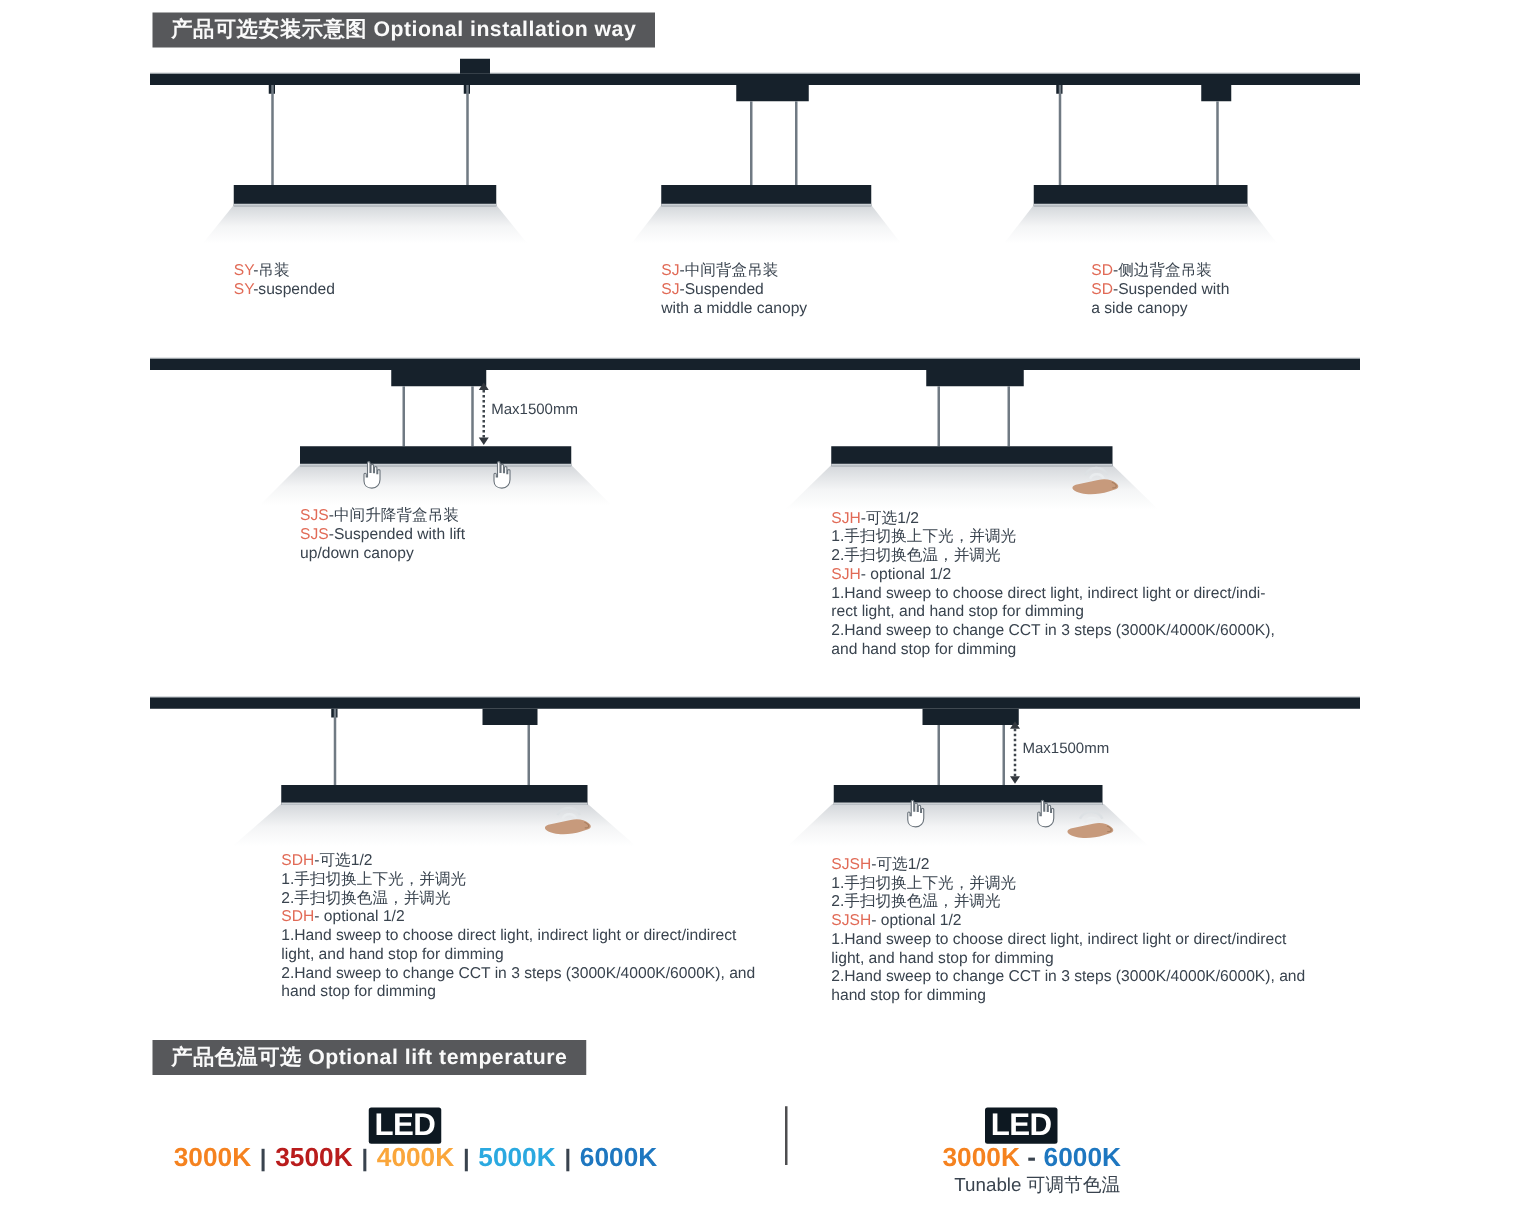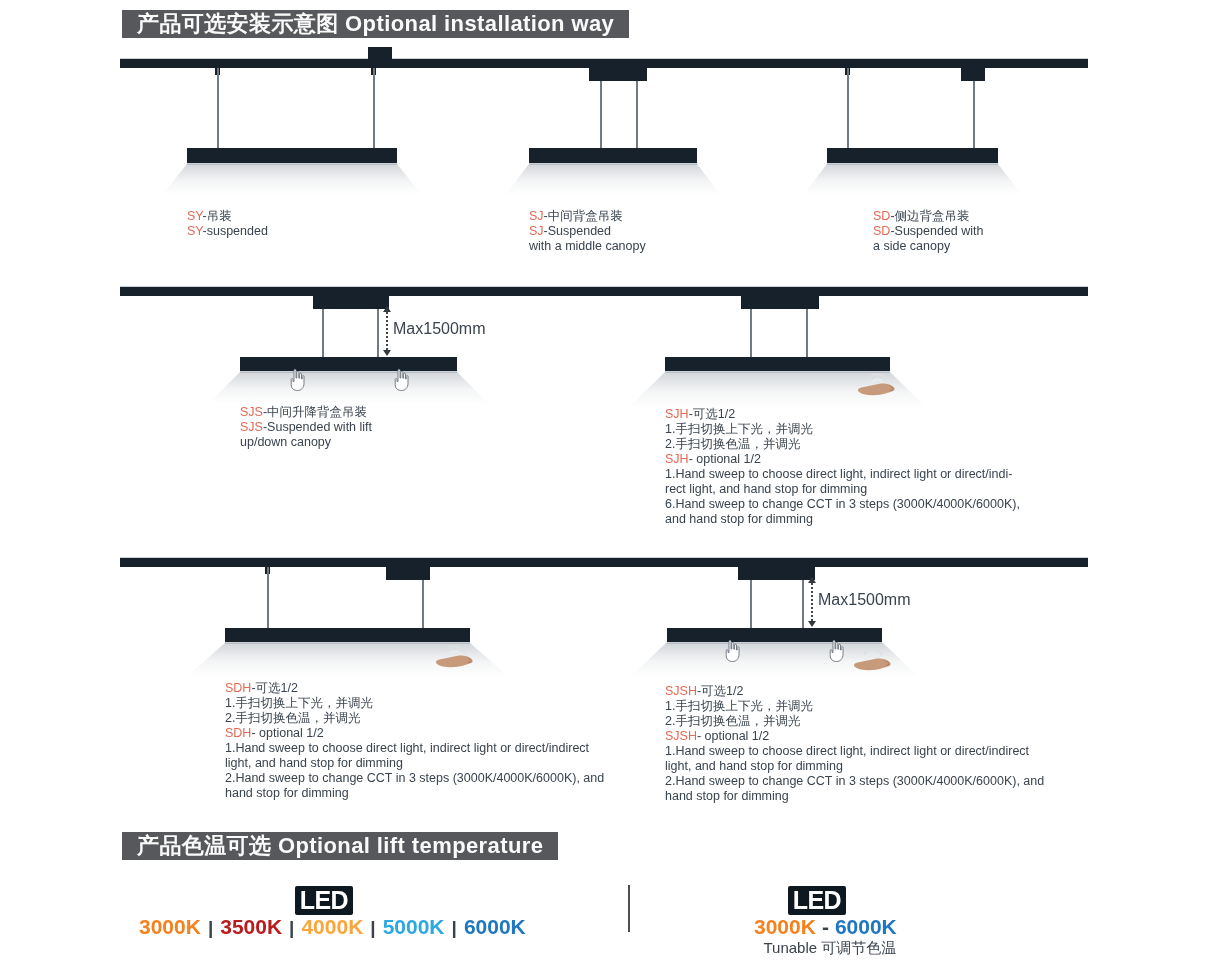--- a/index.html
+++ b/index.html
@@ -1,33 +1,33 @@
 <!DOCTYPE html>
 <html><head>
 <meta charset="utf-8">
 <style>
   html,body{margin:0;padding:0;background:#ffffff;}
   body{font-family:"Liberation Sans","DejaVu Sans",sans-serif;}
   .canvas{position:relative;width:1214px;height:966px;background:#ffffff;overflow:hidden;}
 
   .hdr{position:absolute;height:28px;line-height:28px;background:#57585B;color:#FAFAFA;
-       font-size:22px;font-weight:600;letter-spacing:.4px;padding:0 15px;white-space:nowrap;}
+       font-size:17px;font-weight:600;letter-spacing:.4px;padding:0 15px;white-space:nowrap;}
 
   .rail{position:absolute;height:9px;background:#16212B;box-shadow:0 -1px 0 #C9CED2;}
   .blk{position:absolute;background:#16212B;}
   .wire{position:absolute;width:2px;background:#707A83;}
   .tick{position:absolute;width:5px;height:7px;background:#16212B;}
   .fixture{position:absolute;background:#16212B;border-bottom:2px solid #CBD0D4;}
   .beam{position:absolute;background:linear-gradient(180deg,rgba(163,170,178,.48) 0%,rgba(200,205,210,.20) 55%,rgba(255,255,255,0) 100%);}
 
   .dash{position:absolute;width:0;border-left:2px dotted #3F464D;}
   .arrow{position:absolute;width:0;height:0;border-left:4px solid transparent;border-right:4px solid transparent;}
   .arrow.up{border-bottom:6px solid #33383E;}
   .arrow.down{border-top:6px solid #33383E;}
-  .maxlbl{position:absolute;font-size:16px;color:#39434E;white-space:nowrap;}
+  .maxlbl{position:absolute;font-size:12px;color:#39434E;white-space:nowrap;}
 
   .dlabel{position:absolute;font-size:12.5px;line-height:15px;color:#39434E;white-space:nowrap;}
   .dline .code{color:#E16A56;}
 
   .hand-up,.hand-sweep{position:absolute;}
 
   .ct-row{position:absolute;display:flex;align-items:center;height:48px;flex-direction:column;}
   .led-badge{width:58px;height:48px;background:#0D1821;color:#ffffff;font-weight:bold;font-size:25px;
              display:flex;align-items:center;justify-content:center;letter-spacing:-.5px;border-radius:2px;}
   .ct-list{margin-left:17px;font-size:21px;font-weight:bold;display:flex;align-items:flex-end;white-space:nowrap;}
@@ -114,21 +114,21 @@
     <path d="M2.5 19.5 c-1.5 -2 0.5 -3.5 3 -4 l17 -3.5 c6 -1.2 11 -0.2 14.5 2.5 c2.5 2 2 4 -0.5 4.8 l-5.5 1.8 c-7 2.3 -16 2.9 -22 1.4 c-3 -0.8 -5 -1.5 -6.5 -3z" fill="#C79A7C"></path>
     <path d="M33.5 13.8 c2 0.8 3.6 2 3.5 3.2 c-0.1 1.2 -1.8 1.6 -3.2 1.2" fill="none" stroke="#A97F60" stroke-width="1"></path>
   </svg>
   <div class="dlabel" style="left:665px;top:407px;">
       <div class="dline"><span class="code">SJH</span><span>-可选1/2</span></div>
       <div class="dline"><span class="code"></span><span>1.手扫切换上下光，并调光</span></div>
       <div class="dline"><span class="code"></span><span>2.手扫切换色温，并调光</span></div>
       <div class="dline"><span class="code">SJH</span><span>- optional 1/2</span></div>
       <div class="dline"><span class="code"></span><span>1.Hand sweep to choose direct light, indirect light or direct/indi-</span></div>
       <div class="dline"><span class="code"></span><span>rect light, and hand stop for dimming</span></div>
-      <div class="dline"><span class="code"></span><span>6.Hand sweep to change CCT in 3 steps (3000K/4000K/6000K),</span></div>
+      <div class="dline"><span class="code"></span><span>2.Hand sweep to change CCT in 3 steps (3000K/4000K/6000K),</span></div>
       <div class="dline"><span class="code"></span><span>and hand stop for dimming</span></div>
     </div>
 
   <div class="rail" style="left:120px;top:558px;width:968px;"></div>
 
   <div class="tick" style="left:265px;top:567px;"></div>
   <div class="wire" style="left:267px;top:567px;height:61px;"></div>
   <div class="blk" style="left:386px;top:567px;width:44px;height:13px;"></div>
   <div class="wire" style="left:422px;top:580px;height:48px;"></div>
   <div class="fixture" style="left:225px;top:628px;width:245px;height:14px;"></div>

